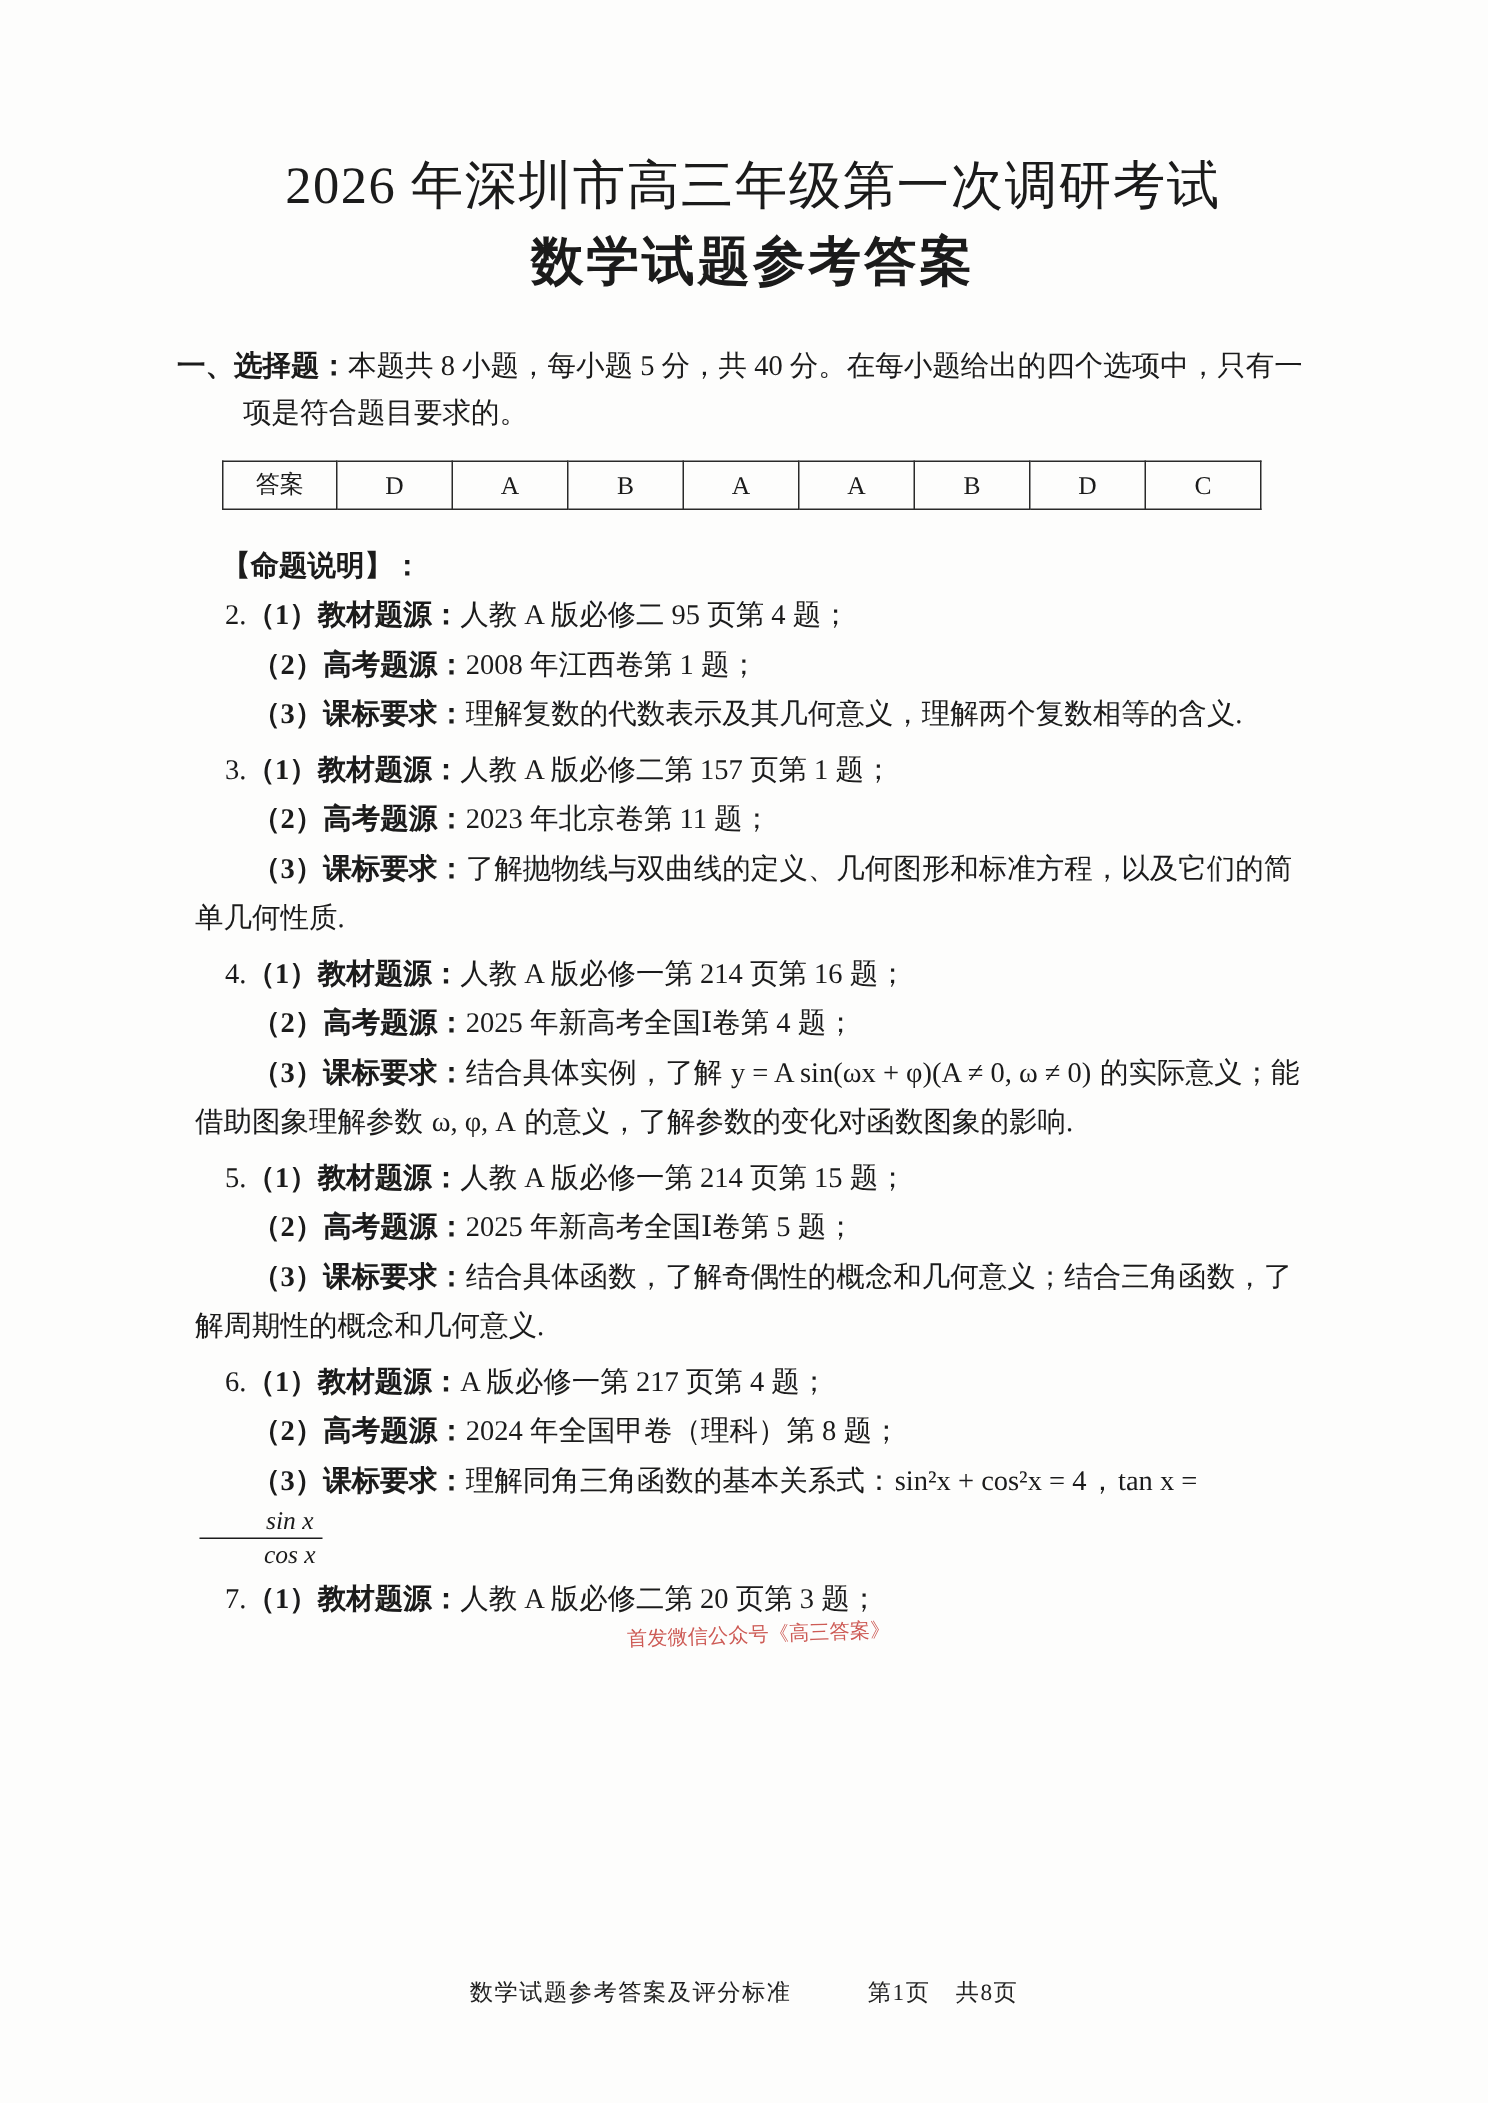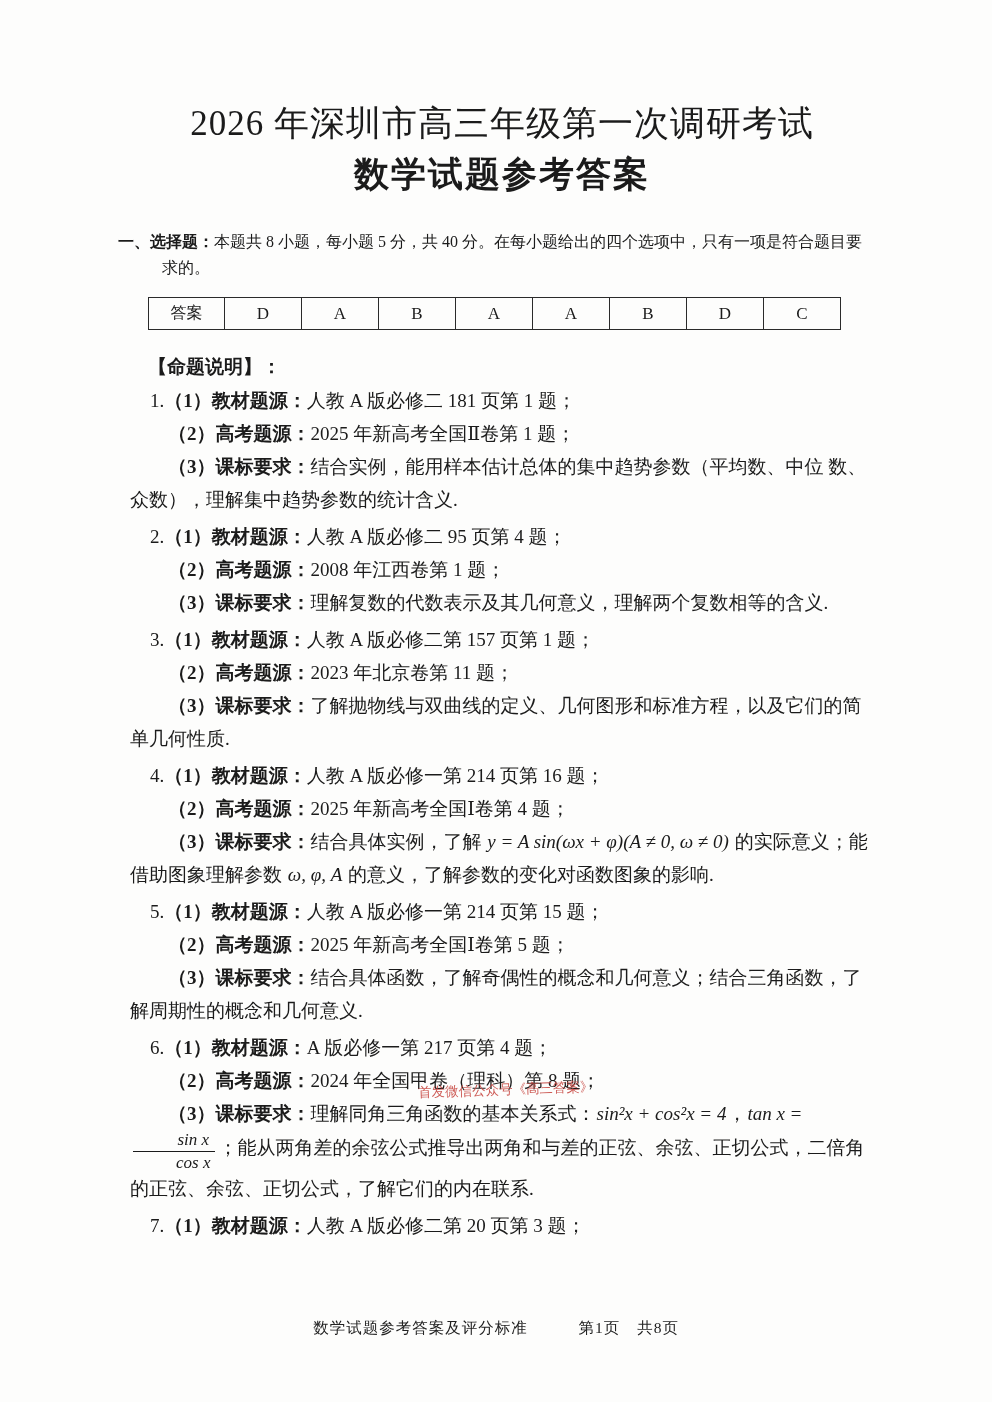--- a/index.html
+++ b/index.html
@@ -19,21 +19,21 @@
   .doc-title {
     font-size:35px; font-weight:400; letter-spacing:1px; line-height:1.35;
   }
   .doc-subtitle {
     font-size:35px; font-weight:700; letter-spacing:2px; line-height:1.35;
     margin-top:4px;
   }
 
   .section-heading {
     margin-top:30px;
-    font-size:16px; line-height:1.65;
+    font-size:19px; line-height:1.65;
     padding-left:32px; text-indent:-44px;
   }
   .section-heading b { font-weight:700; }
 
   table.answers {
     border-collapse:collapse; table-layout:fixed;
     margin:16px 0 0 18px;
   }
   table.answers td {
     border:1.5px solid #2a2a2a;
@@ -45,21 +45,21 @@
 
   .notes { margin-top:24px; font-size:19px; }
   .notes-heading { font-weight:700; margin-left:18px; font-size:19px; }
 
   .note-item { margin-top:4px; }
   .line { line-height:33px; }
   .indent-num { text-indent:20px; }
   .indent-sub { text-indent:38px; }
   .line b { font-weight:700; }
 
-  .math { font-style:italic; font-family:"Liberation Serif",serif; padding:0 1px; }
+  .math { font-family:"Liberation Serif",serif; padding:0 1px; }
 
   .frac {
     display:inline-block; vertical-align:-14px; text-align:center;
     font-style:italic; line-height:1.15; font-size:17px; margin:0 3px;
   }
   .frac .fnum { display:block; border-bottom:1.3px solid #1b1b1b; padding:0 5px 1px; }
   .frac .fden { display:block; padding:1px 5px 0; }
 
   .watermark {
     position:absolute; left:418px; top:1081px;
@@ -104,25 +104,20 @@
           <td>B</td>
           <td>D</td>
           <td>C</td>
         </tr>
       </tbody>
     </table>
 
     <div class="notes">
       <p class="notes-heading">【命题说明】：</p>
 
-      <div class="note-item">
-        <p class="line indent-num"><span>1.</span><b>（1）教材题源：</b><span>人教 A 版必修二 181 页第 1 题；</span></p>
-        <p class="line indent-sub"><b>（2）高考题源：</b><span>2025 年新高考全国Ⅱ卷第 1 题；</span></p>
-        <p class="line indent-sub"><b>（3）课标要求：</b><span>结合实例，能用样本估计总体的集中趋势参数（平均数、中位 数、众数），理解集中趋势参数的统计含义.</span></p>
-      </div>
 
       <div class="note-item">
         <p class="line indent-num"><span>2.</span><b>（1）教材题源：</b><span>人教 A 版必修二 95 页第 4 题；</span></p>
         <p class="line indent-sub"><b>（2）高考题源：</b><span>2008 年江西卷第 1 题；</span></p>
         <p class="line indent-sub"><b>（3）课标要求：</b><span>理解复数的代数表示及其几何意义，理解两个复数相等的含义.</span></p>
       </div>
 
       <div class="note-item">
         <p class="line indent-num"><span>3.</span><b>（1）教材题源：</b><span>人教 A 版必修二第 157 页第 1 题；</span></p>
         <p class="line indent-sub"><b>（2）高考题源：</b><span>2023 年北京卷第 11 题；</span></p>
@@ -137,21 +132,21 @@
 
       <div class="note-item">
         <p class="line indent-num"><span>5.</span><b>（1）教材题源：</b><span>人教 A 版必修一第 214 页第 15 题；</span></p>
         <p class="line indent-sub"><b>（2）高考题源：</b><span>2025 年新高考全国Ⅰ卷第 5 题；</span></p>
         <p class="line indent-sub"><b>（3）课标要求：</b><span>结合具体函数，了解奇偶性的概念和几何意义；结合三角函数，了解周期性的概念和几何意义.</span></p>
       </div>
 
       <div class="note-item">
         <p class="line indent-num"><span>6.</span><b>（1）教材题源：</b><span>A 版必修一第 217 页第 4 题；</span></p>
         <p class="line indent-sub"><b>（2）高考题源：</b><span>2024 年全国甲卷（理科）第 8 题；</span></p>
-        <p class="line indent-sub"><b>（3）课标要求：</b><span>理解同角三角函数的基本关系式：</span><span class="math">sin²x + cos²x = 4</span><span>，</span><span class="math">tan x =</span><span class="frac"><span class="fnum">sin x</span><span class="fden">cos x</span></span><span>；能从两角差的余弦公式推导出两角和与差的正弦、余弦、正切公式，二倍角的正弦、余弦、正切公式，了解它们的内在联系.</span></p>
+        <p class="line indent-sub"><b>（3）课标要求：</b><span>理解同角三角函数的基本关系式：</span><span class="math">sin²x + cos²x = 4</span><span>，</span><span class="math">tan x =</span><span class="frac"><span class="fnum">sin x</span><span class="fden">cos x</span></span></p>
       </div>
 
       <div class="note-item">
         <p class="line indent-num"><span>7.</span><b>（1）教材题源：</b><span>人教 A 版必修二第 20 页第 3 题；</span></p>
       </div>
 
     </div>
   </div>
 
   <div class="watermark">首发微信公众号《高三答案》</div>

